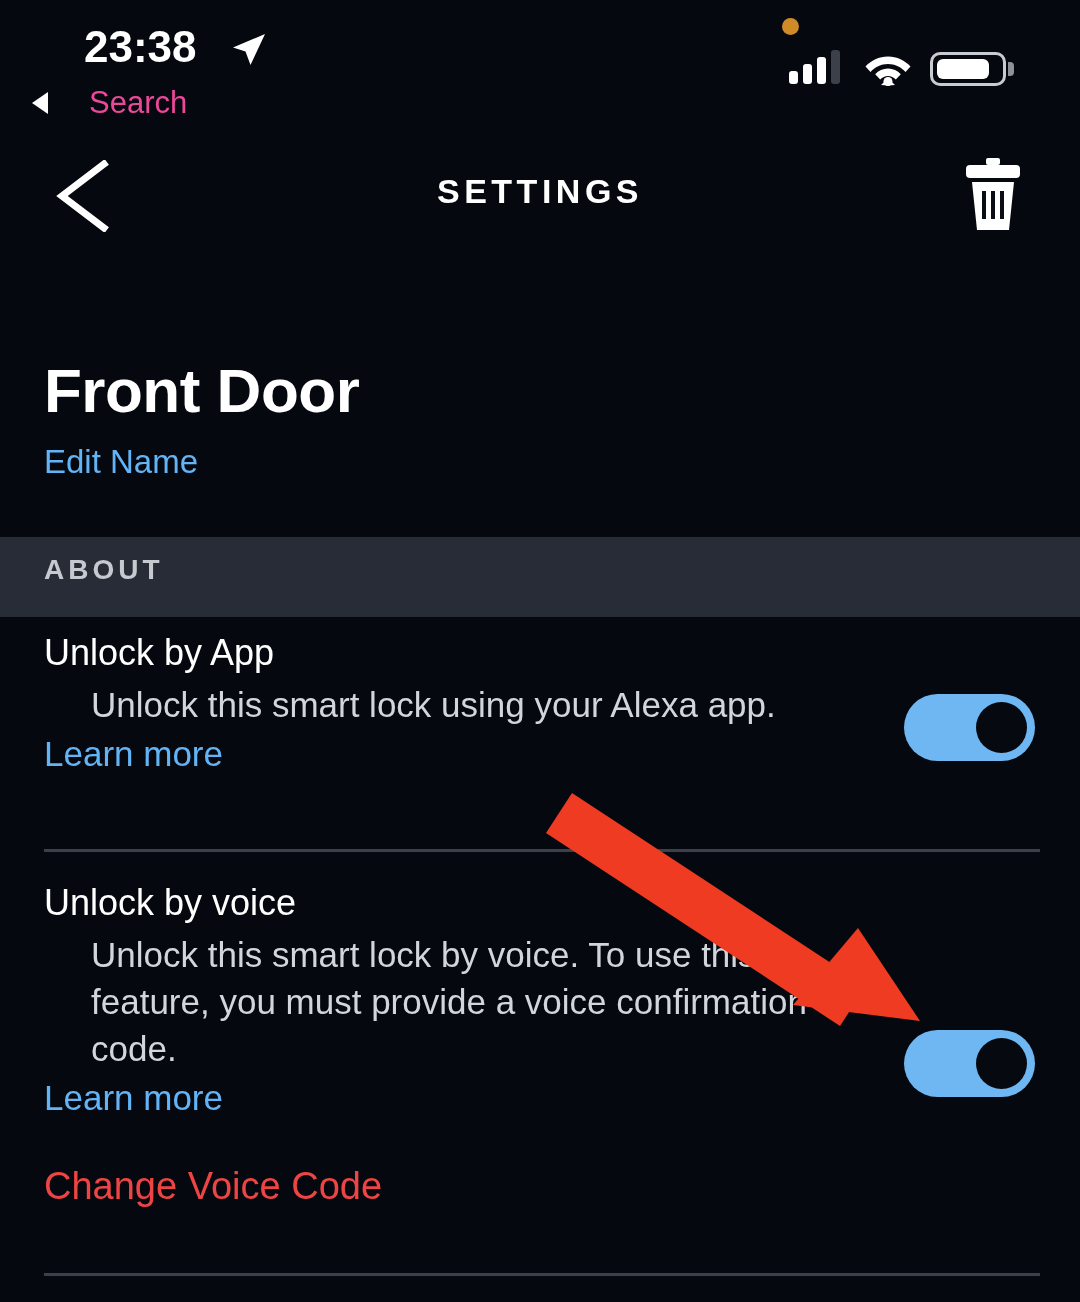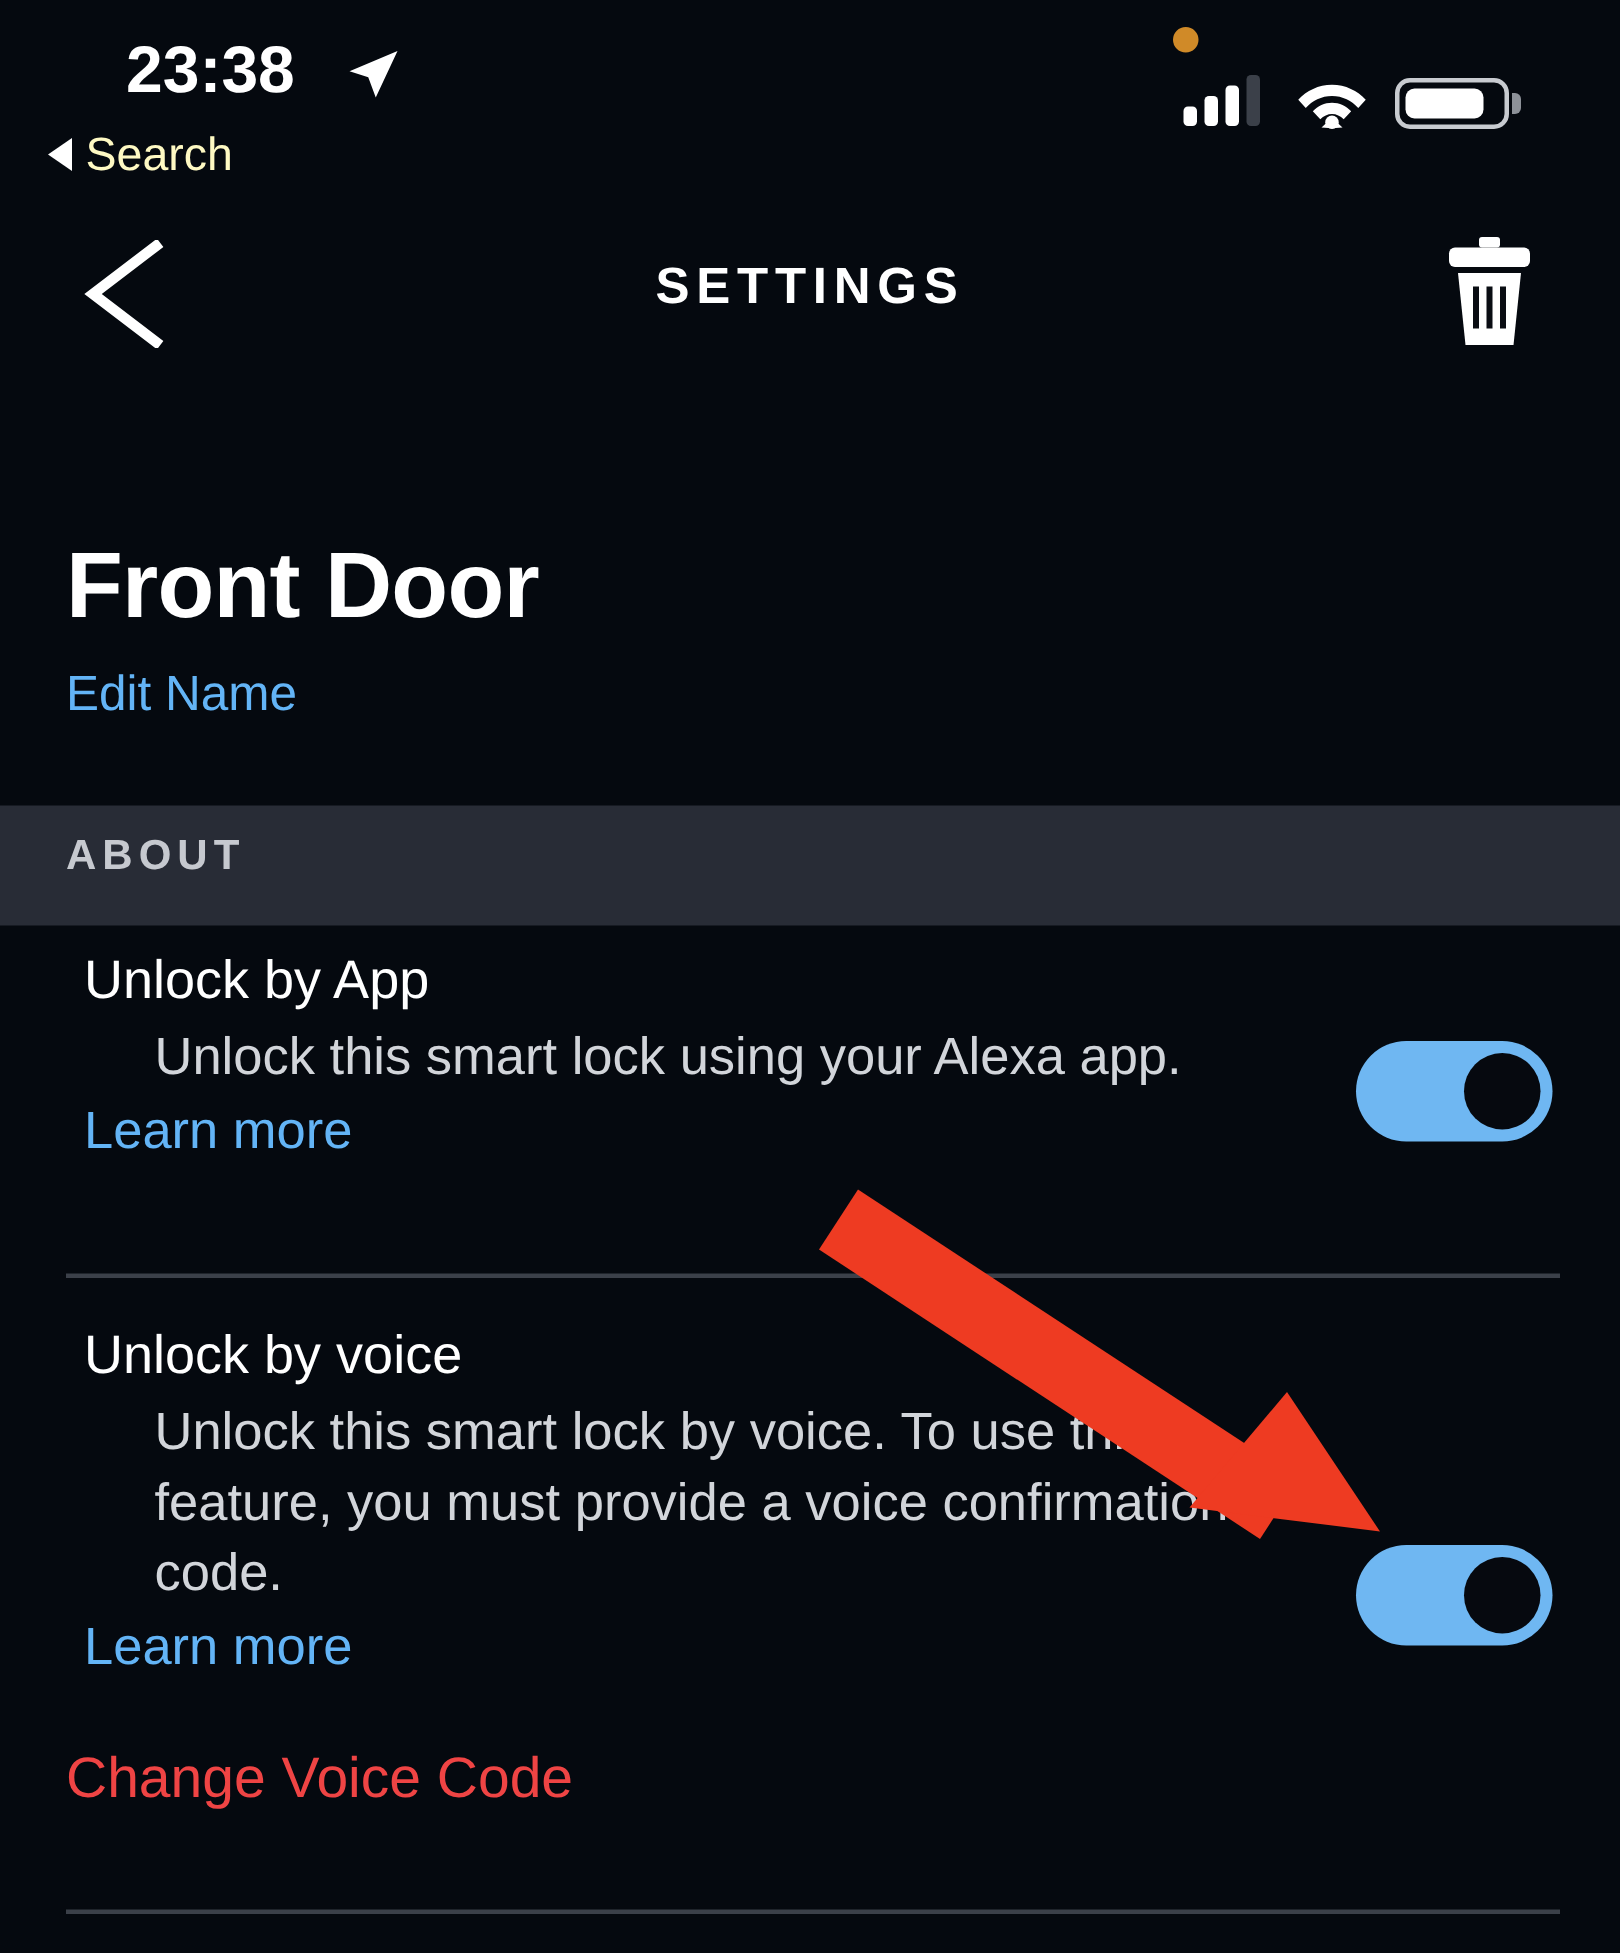--- a/index.html
+++ b/index.html
@@ -49,22 +49,23 @@
     gap: 9px;
   }
   .sb-back-tri {
     width: 0; height: 0;
     border-top: 11px solid transparent;
     border-bottom: 11px solid transparent;
     border-right: 16px solid #ffffff;
   }
   .sb-back-label {
     font-size: 31px;
-    color: #fef9c3;
+    color: #ec4899;
     font-weight: 400;
+    margin-left: 32px;
   }
   .sb-dot {
     position: absolute;
     left: 782px;
     top: 18px;
     width: 17px;
     height: 17px;
     border-radius: 50%;
     background: #d08a28;
   }
@@ -188,21 +189,21 @@
     top: 17px;
     font-size: 28px;
     font-weight: bold;
     color: #c6c9cf;
     letter-spacing: 4px;
   }
 
   
   .row {
     position: absolute;
-    left: 12px;
+    left: 0;
     width: 863px;
   }
   .row-text {
     position: absolute;
     left: 44px;
     width: 790px;
   }
   .row-title {
     font-size: 36px;
     color: #ffffff;

